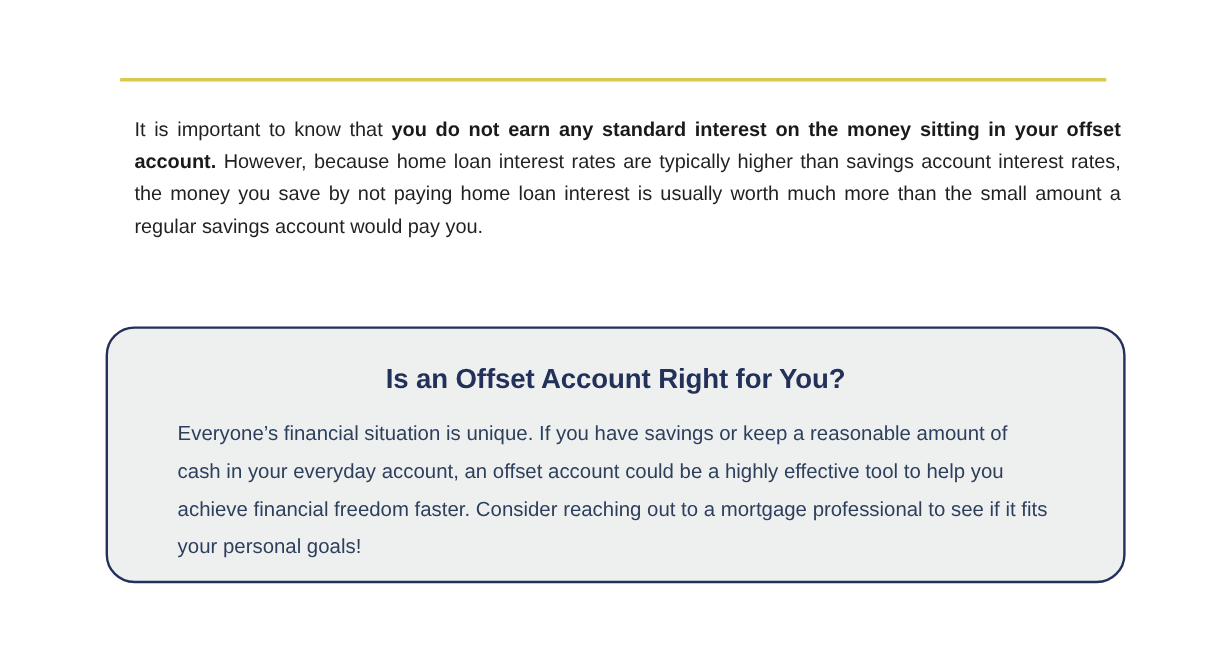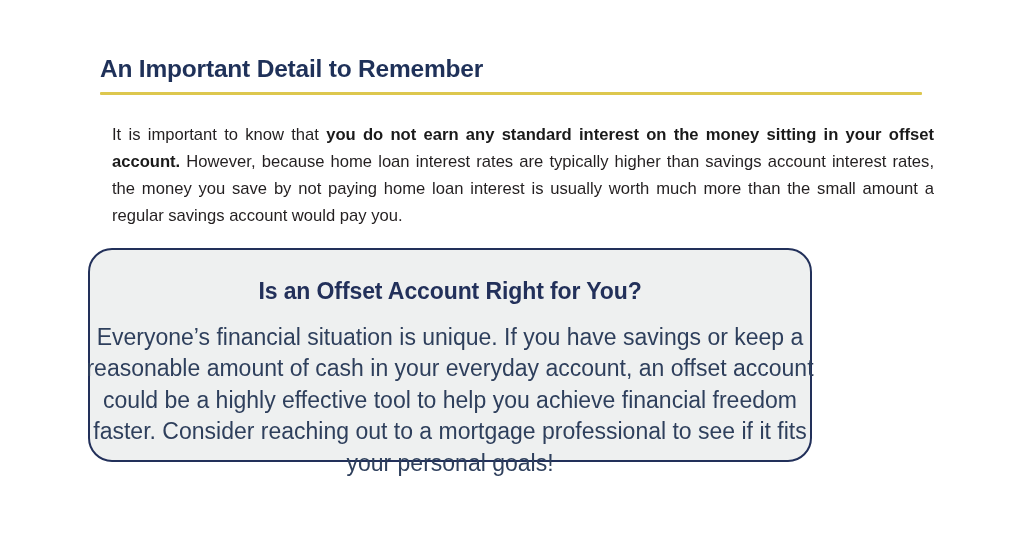--- a/index.html
+++ b/index.html
@@ -62,22 +62,22 @@
   }
   .body-paragraph .emph {
     font-weight: bold;
     color: #1a1a1a;
   }
 
   
   .callout {
     position: absolute;
     left: 88px;
-    top: 248px;
-    width: 724px;
+    top: 272px;
+    width: 850px;
     height: 214px;
     box-sizing: border-box;
     background: #eef0f0;
     border: 2.2px solid #22305a;
     border-radius: 24px;
     display: flex;
     flex-direction: column;
     align-items: center;
     justify-content: flex-start;
     padding: 28px 56px 24px 56px;
@@ -93,34 +93,32 @@
     text-align: center;
     line-height: 1.2;
     white-space: nowrap;
   }
 
   .callout-body {
     margin: 0;
     padding-top: 16px;
     width: 730px;
     font-family: "Liberation Sans", sans-serif;
-    font-size: 23px;
+    font-size: 17px;
     line-height: 31.5px;
     color: #2e3f5c;
-    text-align: center;
   }
 </style>
 </head>
 <body>
 
 <div class="page">
 
   <div class="content">
 
-    <h2 class="section-heading">An Important Detail to Remember</h2>
 
     <div class="heading-rule"></div>
 
     <p class="body-paragraph"><span>It is important to know that </span><span class="emph">you do not earn any standard interest on the money sitting in your offset account.</span><span> However, because home loan interest rates are typically higher than savings account interest rates, the money you save by not paying home loan interest is usually worth much more than the small amount a regular savings account would pay you.</span></p>
 
   </div>
 
   <div class="callout">
     <h3 class="callout-title">Is an Offset Account Right for You?</h3>
     <p class="callout-body">Everyone’s financial situation is unique. If you have savings or keep a reasonable amount of cash in your everyday account, an offset account could be a highly effective tool to help you achieve financial freedom faster. Consider reaching out to a mortgage professional to see if it fits your personal goals!</p>

